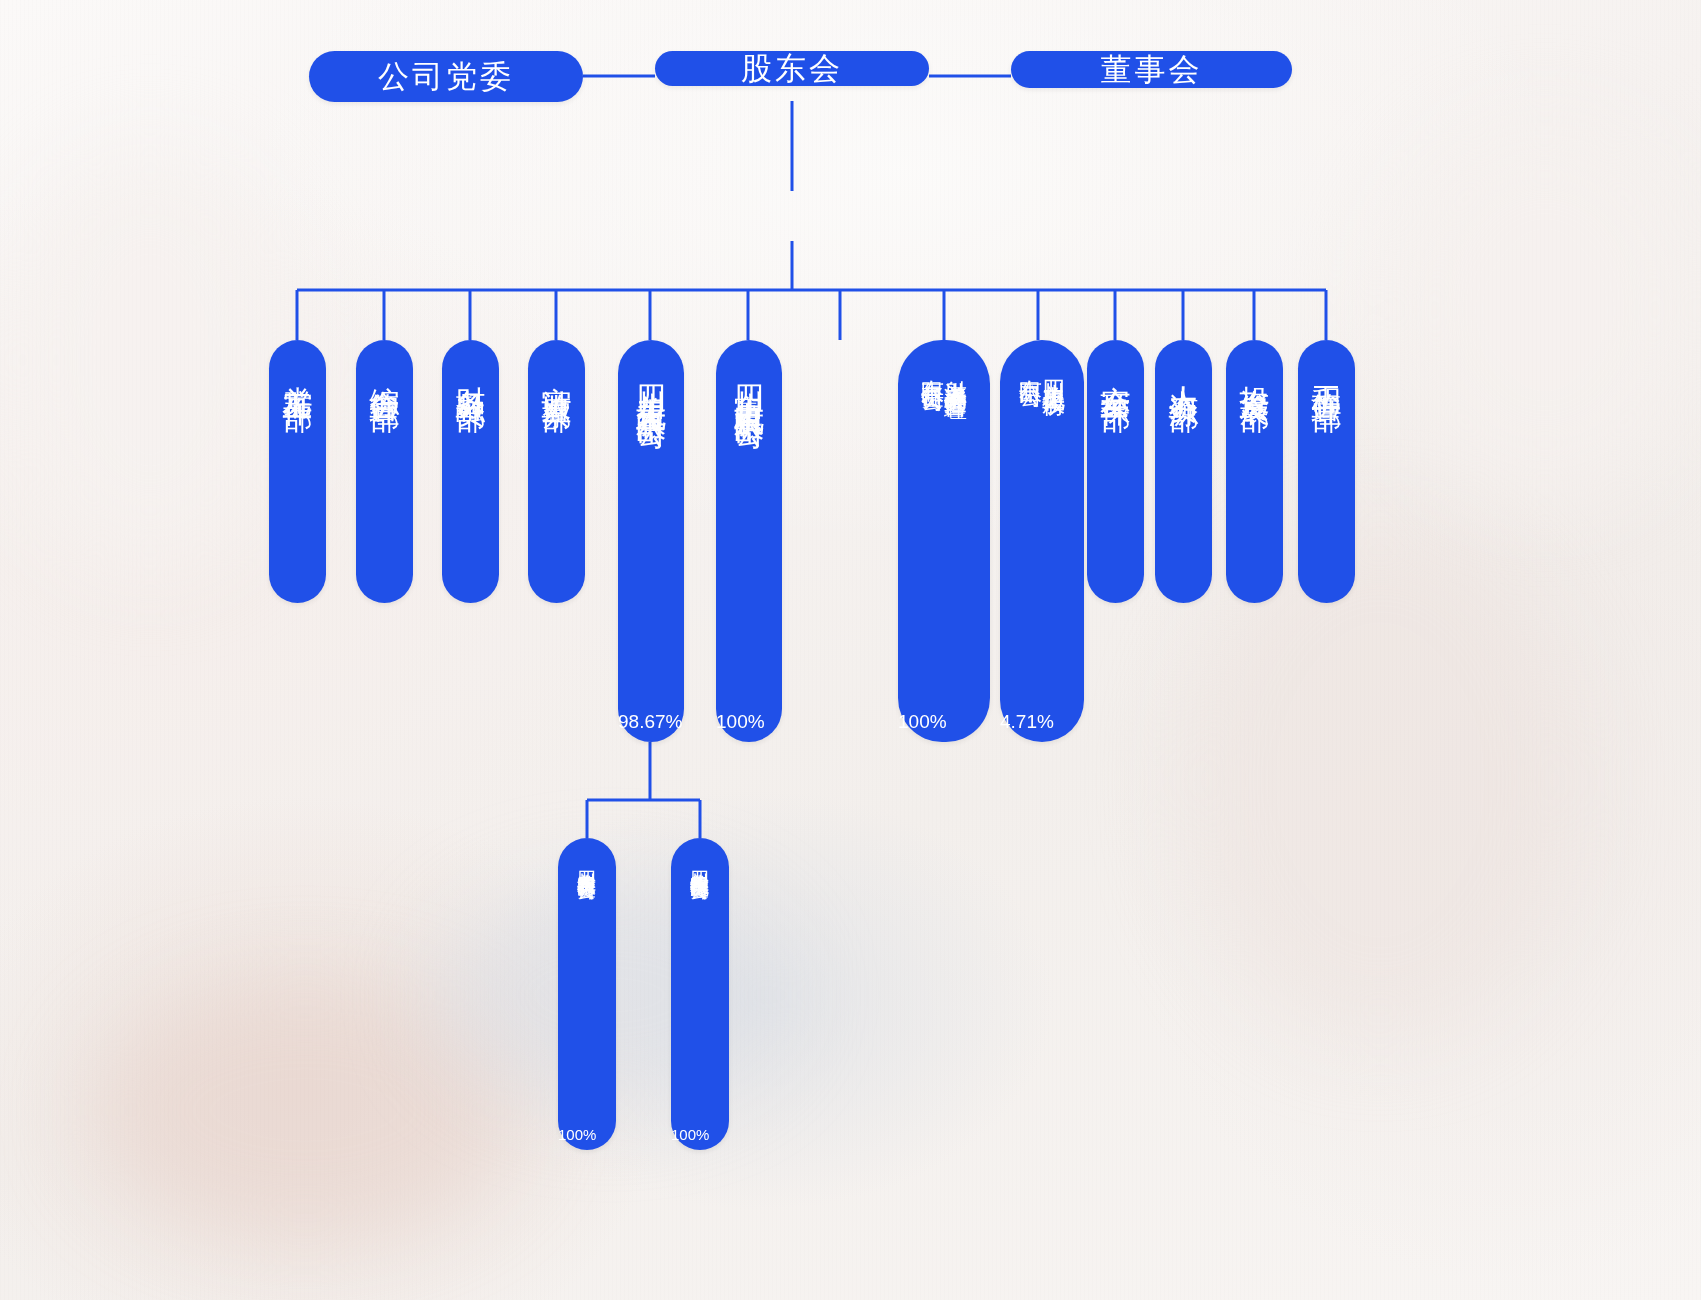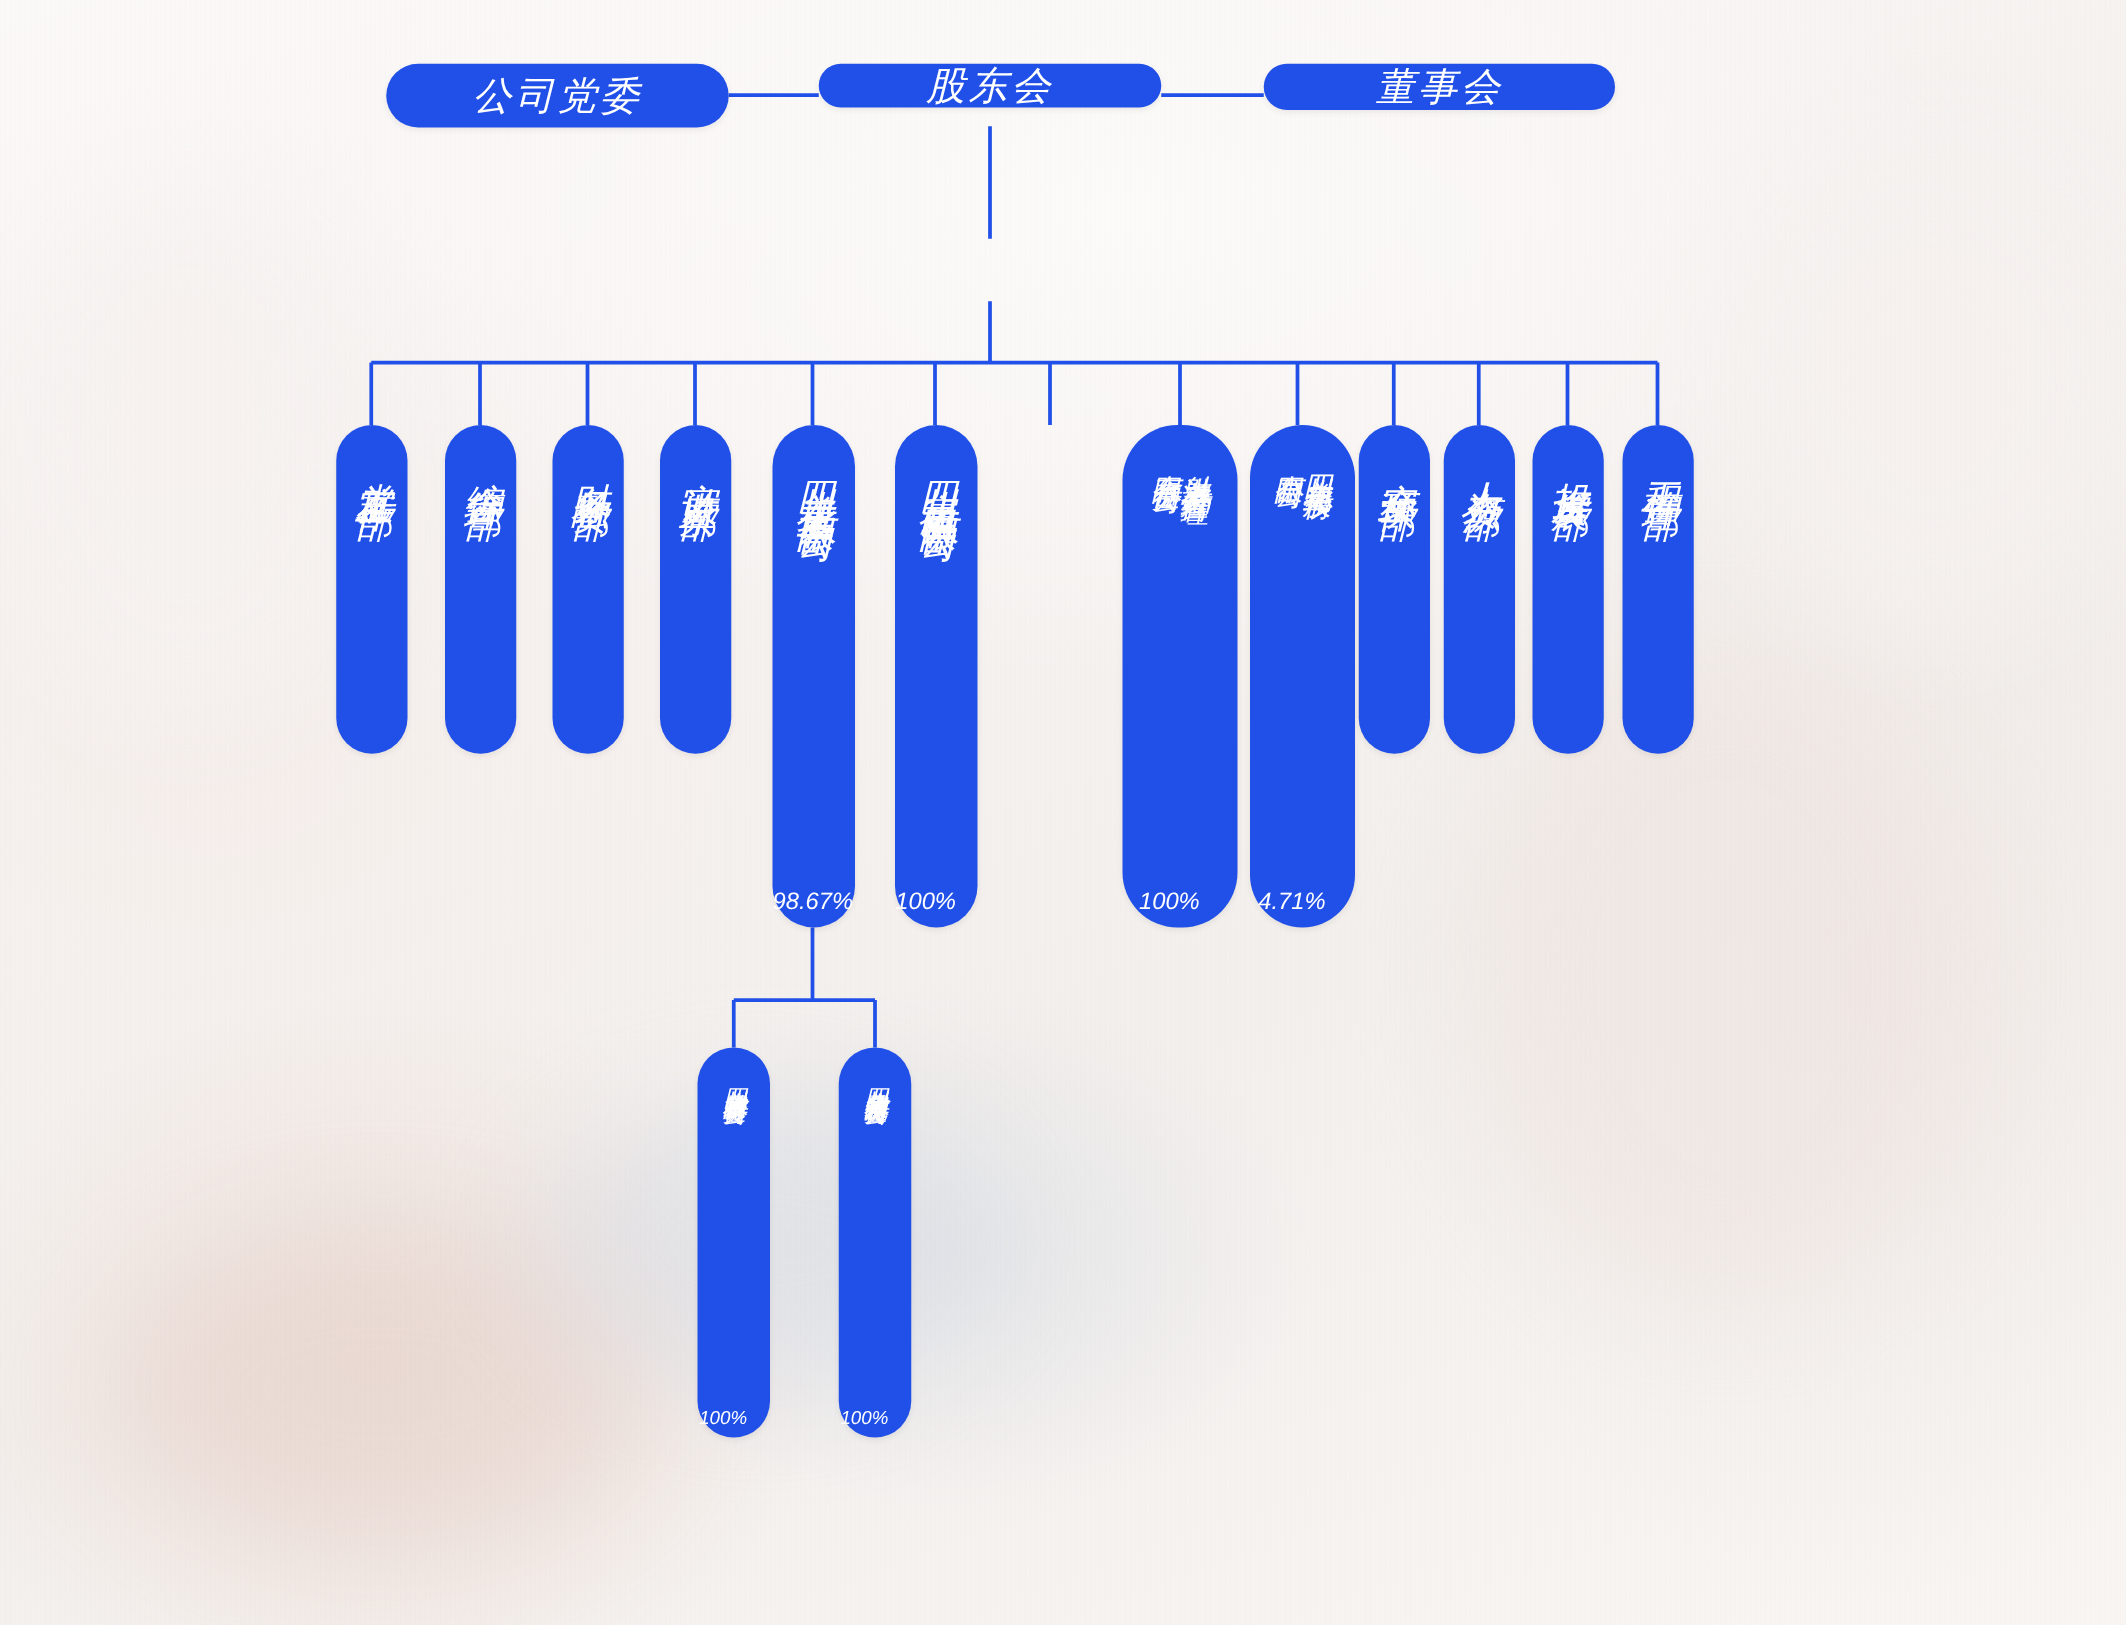--- a/index.html
+++ b/index.html
@@ -40,21 +40,20 @@
   
   .node{
     position:absolute;
     background:#2050e8;
     color:#fff;
     box-sizing:border-box;
     display:flex;
     align-items:center;
     justify-content:center;
     box-shadow:0 2px 5px rgba(0,0,0,.07);
-    font-style:italic;
   }
   .node.h{           
     border-radius:42px;
     font-size:31px;
     letter-spacing:3px;
     font-weight:400;
   }
   .node.v{           
     border-radius:44px;
     flex-direction:column;
@@ -70,21 +69,21 @@
     letter-spacing:4px;
     white-space:pre-line;
     text-align:left;
     display:block;
   }
   .vtext.sm{font-size:23px;letter-spacing:2px;}
   .vtext.xs{font-size:19px;letter-spacing:1px;}
   .pct{
     position:absolute;
     bottom:9px;left:0;right:17px;
-    text-align:center;
+    text-align:left;
     font-size:19px;
     letter-spacing:0px;
     font-weight:400;
   }
   .pct.tiny{font-size:15px;bottom:7px;}
 </style>
 </head>
 <body>
 
 <div id="bg">

